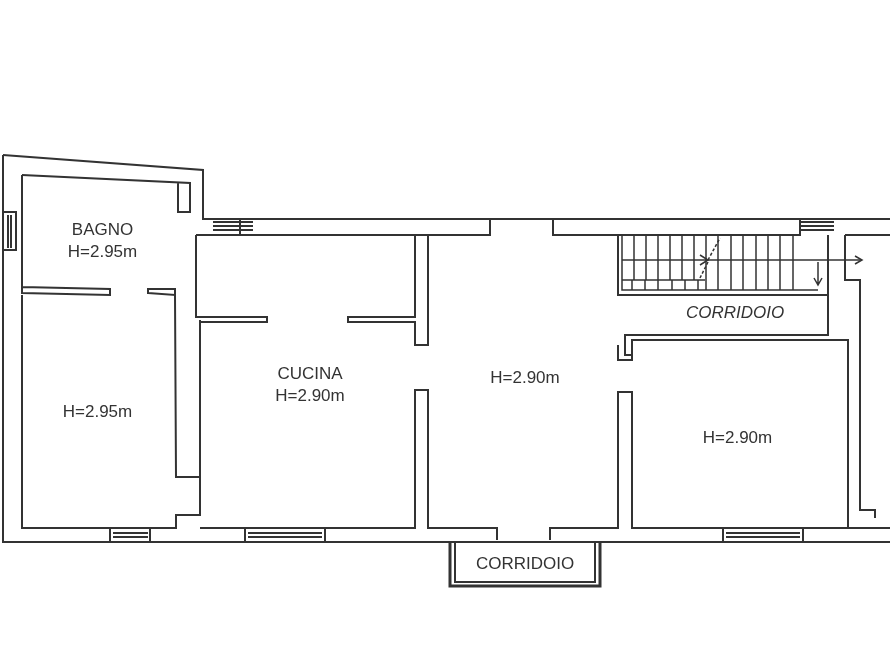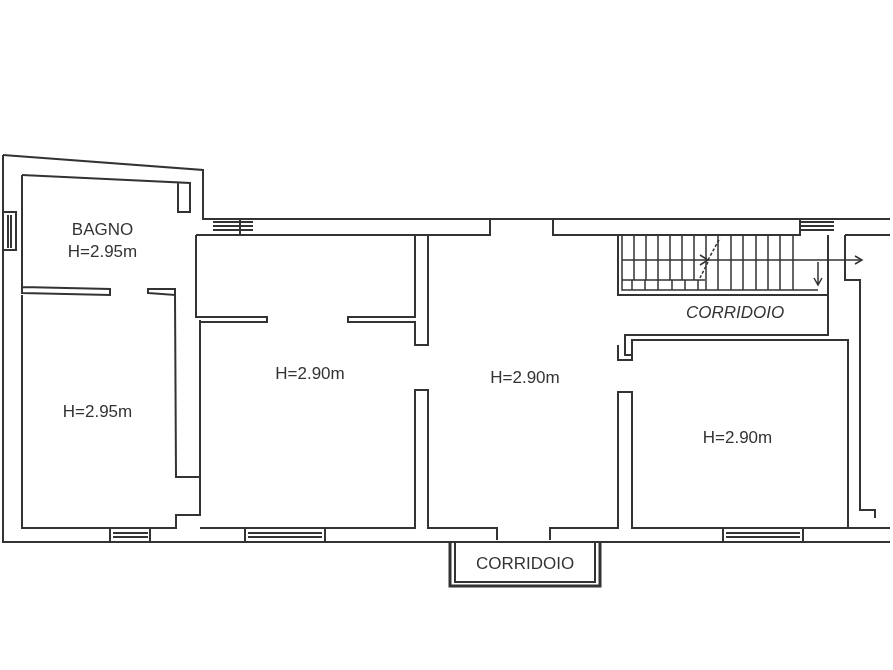--- a/index.html
+++ b/index.html
@@ -66,20 +66,21 @@
 </svg>
 
 <div class="lbl" style="left:55px;top:219px;width:95px;">
   <div>BAGNO</div>
   <div>H=2.95m</div>
 </div>
 <div class="lbl" style="left:25px;top:401px;width:145px;">
   <div>H=2.95m</div>
 </div>
 <div class="lbl" style="left:250px;top:363px;width:120px;">
+  <div>CUCINA</div>
   <div>H=2.90m</div>
 </div>
 <div class="lbl" style="left:470px;top:367px;width:110px;">
   <div>H=2.90m</div>
 </div>
 <div class="lbl" style="left:670px;top:302px;width:130px;font-style:italic;">
   <div>CORRIDOIO</div>
 </div>
 <div class="lbl" style="left:680px;top:427px;width:115px;">
   <div>H=2.90m</div>

